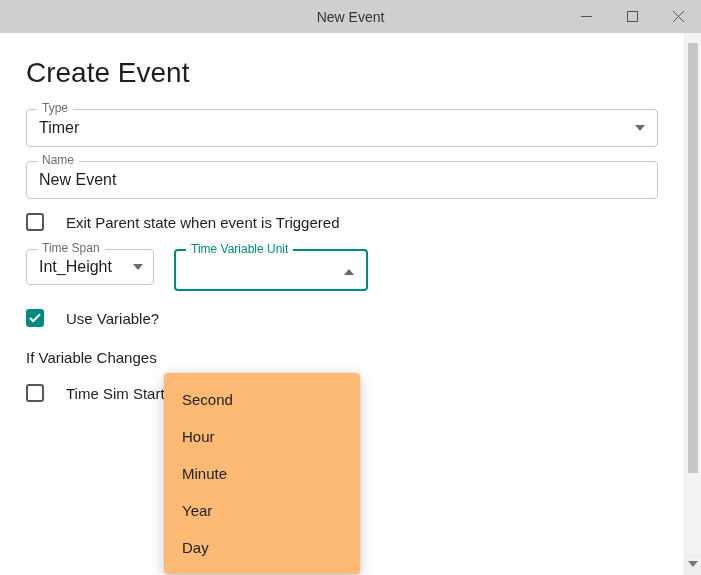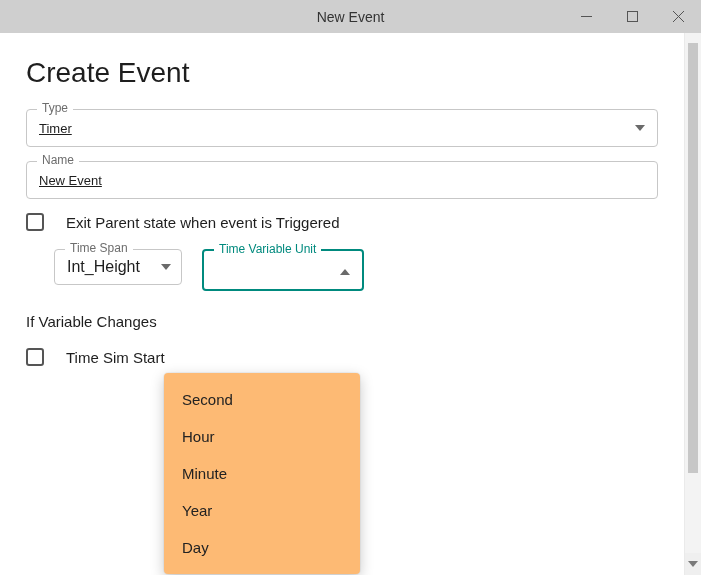--- a/index.html
+++ b/index.html
@@ -83,32 +83,31 @@
   }
 
   
   .field {
     position: relative;
     border: 1px solid var(--border-light);
     border-radius: 4px;
     padding: 9px 12px 9px 12px;
     margin-bottom: 14px;
     background: #fff;
-    text-decoration: underline;
   }
   .field .field-label {
     position: absolute;
     top: -9px; left: 10px;
     background: #fff;
     padding: 0 5px;
     font-size: 12px;
     color: var(--muted);
   }
   .field .field-value {
-    font-size: 13px;
+    font-size: 16px;
     color: var(--text);
   }
   .field.placeholder .field-value { color: #8c8c8c; }
   .field .caret {
     position: absolute; right: 12px; top: 50%; transform: translateY(-50%);
   }
   .caret svg { width: 10px; height: 6px; display:block; }
 
   .field.select { cursor: default; }
 
@@ -131,37 +130,36 @@
   }
   .cbox.checked svg { width: 12px; height: 10px; }
 
   .small-select {
     position: relative;
     border: 1px solid var(--border-light);
     border-radius: 4px;
     padding: 8px 30px 8px 12px;
     background: #fff;
     min-width: 128px;
-    margin-left: 28px;
   }
   .small-select .field-label {
     position: absolute; top: -9px; left: 10px;
     background: #fff; padding: 0 5px;
     font-size: 12px; color: var(--muted);
   }
   .small-select .field-value { font-size: 16px; white-space: nowrap; }
   .small-select .caret { position: absolute; right: 10px; top: 50%; transform: translateY(-50%); }
 
   .focused-select {
     position: relative;
     border: 2px solid var(--teal);
     border-radius: 4px;
     padding: 8px 30px 8px 12px;
     background: #fff;
-    width: 162px; height: 42px;
+    width: 194px; height: 42px;
   }
   .focused-select .field-label {
     position: absolute; top: -9px; left: 10px;
     background: #fff; padding: 0 5px;
     font-size: 12px; color: var(--teal);
     font-weight: 500;
   }
   .focused-select .caret-up { position: absolute; right: 12px; top: 50%; transform: translateY(-50%); }
 
   
@@ -254,20 +252,28 @@
         <div class="focused-select">
           <span class="field-label">Time Variable Unit</span>
           <span class="caret-up">
             <svg viewBox="0 0 10 6" width="10" height="6">
                 <path d="M0 6 L5 0 L10 6 Z" fill="#6a6a6a"></path>
               </svg>
           </span>
         </div>
       </div>
 
+      <div class="checkbox-row" style="margin-top:18px;">
+        <span class="cbox checked">
+          <svg viewBox="0 0 12 10">
+              <path d="M1 5 L4.2 8.2 L11 1.2" fill="none" stroke="#fff" stroke-width="2"></path>
+            </svg>
+        </span>
+        <span>Use Variable?</span>
+      </div>
 
       <div class="section-text">If Variable Changes</div>
 
       <div class="checkbox-row">
         <span class="cbox"></span>
         <span>Time Sim Start</span>
       </div>
 
       <div class="dropdown">
         <div class="item">Second</div>

